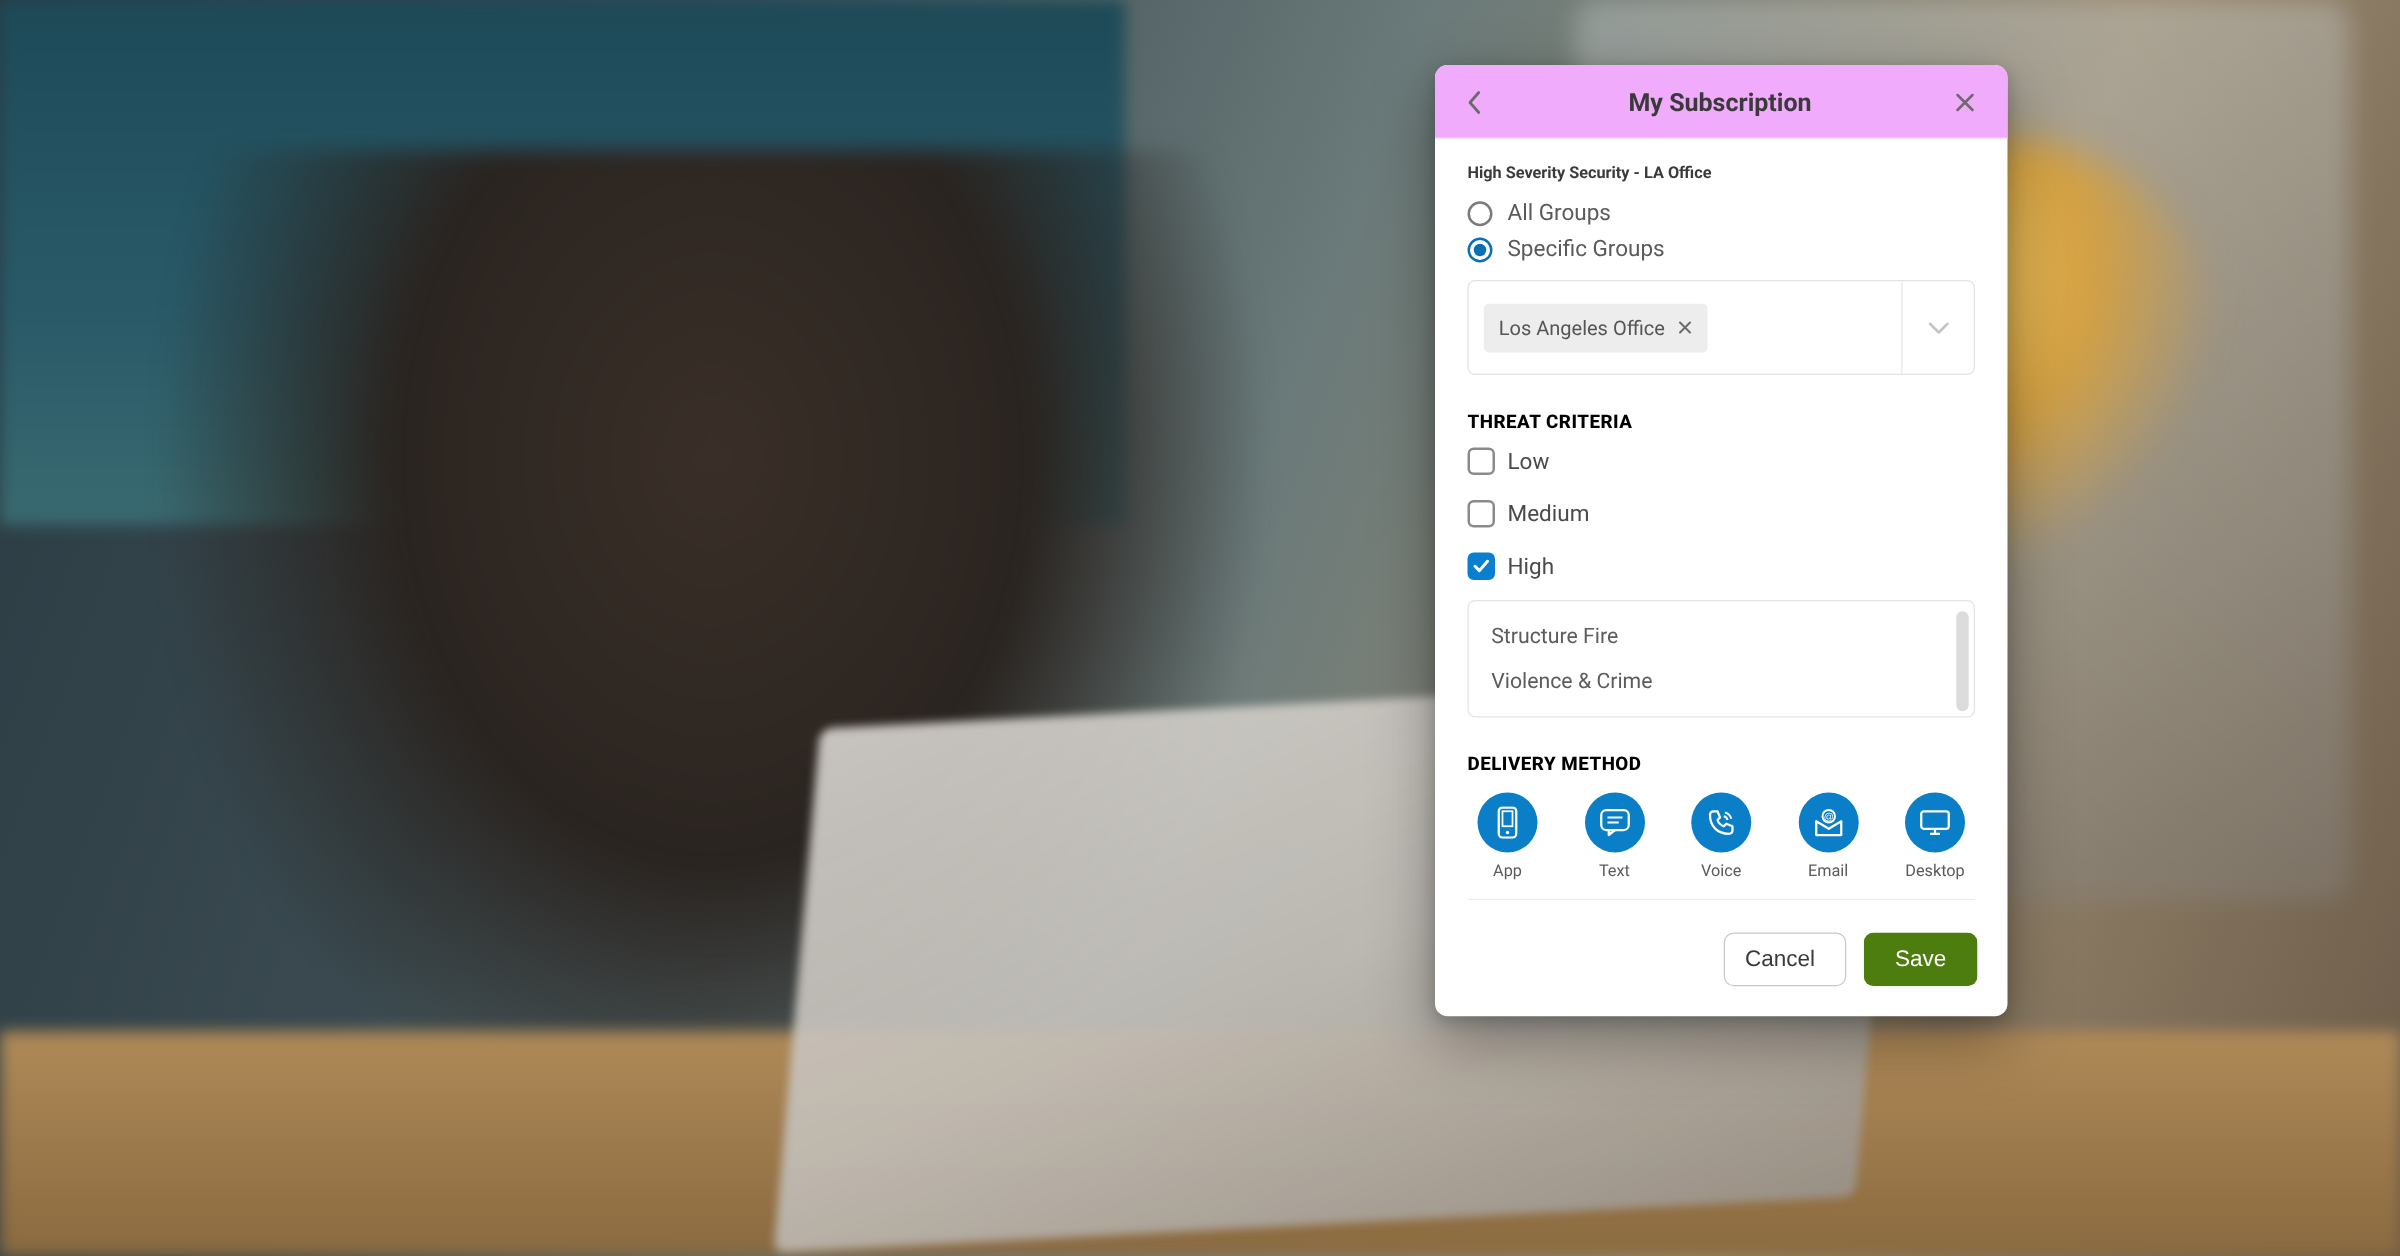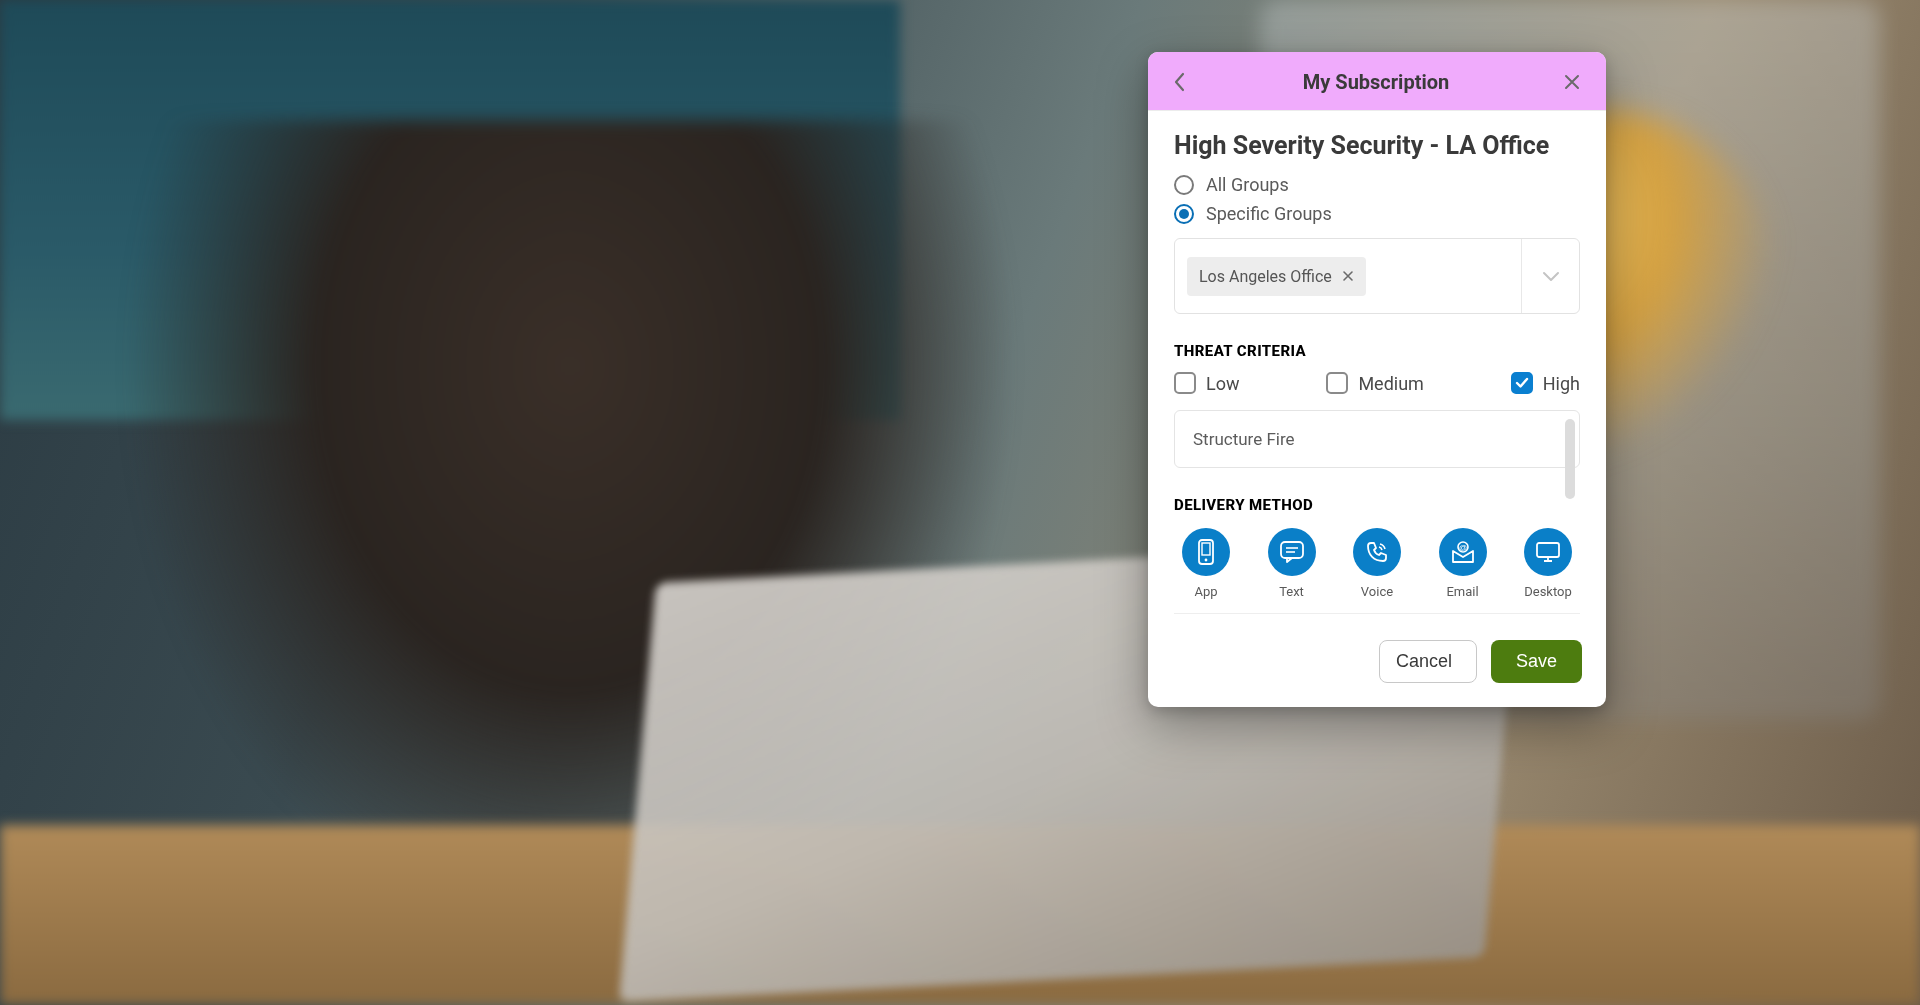--- a/index.html
+++ b/index.html
@@ -68,21 +68,21 @@
     border-bottom: 1px solid #ececec;
   }
   .hdr-back, .hdr-close {
     width: 24px; height: 24px; display: flex; align-items: center; justify-content: center;
     color: #6a6a6a; cursor: pointer;
   }
   .hdr-title { font-size: 20px; font-weight: 700; color: #3a3a3a; }
 
   .dlg-body { padding: 20px 26px 8px 26px; }
 
-  .sub-title { font-size: 25px; font-weight: 700; color: #3a3a3a; margin-bottom: 14px; }
+  .sub-title { font-size: 13px; font-weight: 700; color: #3a3a3a; margin-bottom: 14px; }
 
   .radio-row { display: flex; align-items: center; gap: 12px; margin: 8px 0; cursor: pointer; }
   .radio {
     width: 20px; height: 20px; border-radius: 50%; border: 2px solid #7a7a7a; display: inline-flex; align-items:center; justify-content:center; flex: none;
   }
   .radio.checked { border-color: #0a6fb5; }
   .radio.checked::after { content:""; width:10px; height:10px; border-radius:50%; background:#0a6fb5; }
   .radio-label { font-size: 18px; color: #5a5a5a; }
 
   .groups-box {
@@ -96,21 +96,21 @@
   .chip {
     background: #ededed; color: #555; border-radius: 4px; padding: 10px 12px; display:inline-flex; align-items:center; gap:10px; font-size:16px;
   }
   .chip-x { color:#6a6a6a; cursor:pointer; display:inline-flex; }
   .groups-dd {
     width: 58px; border-left: 1px solid #e8e8e8; display:flex; align-items:center; justify-content:center; color:#b8b8b8; cursor:pointer;
   }
 
   .section-label { font-size: 15px; font-weight: 800; letter-spacing: 0.4px; color:#000000; margin-top: 28px; margin-bottom: 12px; }
 
-  .criteria-row { display:flex; align-items:flex-start; justify-content:space-between; gap: 20px; }
+  .criteria-row { display:flex; align-items:flex-start; justify-content:space-between; gap: 20px; flex-direction: column; }
   .chk { display:flex; align-items:center; gap:10px; cursor:pointer; }
   .box {
     width:22px; height:22px; border-radius:5px; border:2px solid #8a8a8a; display:inline-flex; align-items:center; justify-content:center; flex:none; background:#fff;
   }
   .box.checked { background:#0a7fd0; border-color:#0a7fd0; color:#fff; }
   .chk-label { font-size:18px; color:#4a4a4a; }
 
   .list-box {
     margin-top: 16px;
     border: 1px solid #e4e4e4;
@@ -207,20 +207,21 @@
             <svg width="14" height="12" viewBox="0 0 14 12">
                 <path d="M2 6 L5.5 9.5 L12 2" fill="none" stroke="#fff" stroke-width="2.4" stroke-linecap="round" stroke-linejoin="round"></path>
               </svg>
           </span>
           <span class="chk-label">High</span>
         </div>
       </div>
 
       <div class="list-box">
         <div class="list-item">Structure Fire</div>
+        <div class="list-item">Violence &amp; Crime</div>
         <div class="list-scroll"></div>
       </div>
 
       <div class="section-label">DELIVERY METHOD</div>
 
       <div class="delivery-row">
         <div class="deliv">
           <span class="deliv-icon">
             <svg width="22" height="26" viewBox="0 0 22 26">
                 <rect x="4" y="1" width="14" height="24" rx="3" fill="none" stroke="#fff" stroke-width="1.8"></rect>

